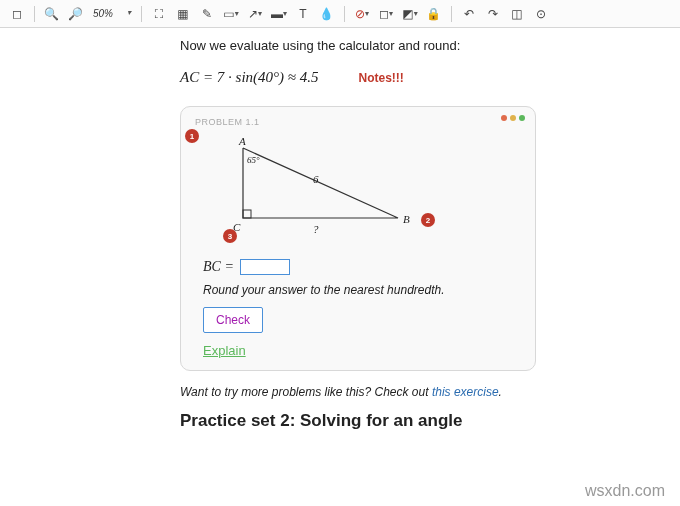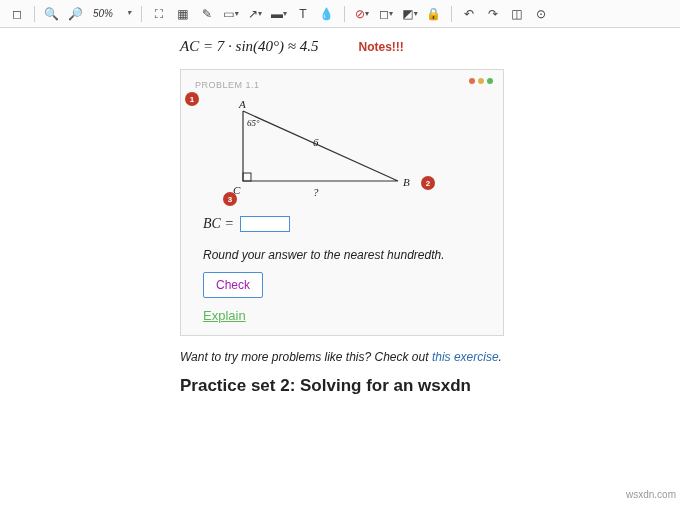--- a/index.html
+++ b/index.html
@@ -28,29 +28,29 @@
   }
   .tbtn.red { color: #c0392b; }
   .tsep { width: 1px; height: 16px; background: #ccc; margin: 0 4px; }
   .zoom { font-size: 10px; color: #333; padding: 0 4px; display: flex; align-items: flex-start; gap: 14px; font-style: italic; }
   .caret { font-size: 8px; color: #555; }
   .page {
     padding: 10px 40px 20px 180px;
   }
   .text-line { font-size: 13px; margin-bottom: 16px; }
   .eq { font-family: "Times New Roman", serif; font-style: italic; font-size: 15px; display: inline-block; }
-  .eq-row { display: flex; align-items: baseline; gap: 40px; margin-bottom: 14px;}
+  .eq-row { display: flex; align-items: baseline; gap: 40px; margin-bottom: 20px;}
   .notes { color: #c0392b; font-size: 12px; font-weight: bold; font-style: normal; }
   .panel {
     border: 1px solid #d8d8d8;
-    border-radius: 0;
+    border-radius: 10px;
     background: #f9f9f9;
     padding: 10px 14px 12px 14px;
     margin-bottom: 14px;
-    width: 324px;
+    width: 356px;
     position: relative;
   }
   .panel-header {
     font-size: 9px; color: #aaa; letter-spacing: 0.5px;
     margin-bottom: 6px;
   }
   .dots { position: absolute; top: 8px; right: 10px; display: flex; gap: 3px; }
   .dot { width: 6px; height: 6px; border-radius: 50%; }
   .d1 { background: #e06c4c; } .d2 { background: #e0b24c; } .d3 { background: #5cb85c; }
   .red-circle {
@@ -60,36 +60,36 @@
     position: absolute;
   }
   .diagram {
     position: relative;
     height: 110px;
     width: 260px;
     margin: 4px 0 8px 8px;
   }
   .tri svg { position: absolute; top: 0; left: 0; }
   .dlabel { position: absolute; font-style: italic; font-family: "Times New Roman", serif; font-size: 11px; }
-  .bc-row { font-family: "Times New Roman", serif; font-style: italic; font-size: 14px; display: flex; align-items: center; gap: 6px; margin: 10px 0 4px 8px; }
+  .bc-row { font-family: "Times New Roman", serif; font-style: italic; font-size: 14px; display: flex; align-items: center; gap: 6px; margin: 16px 0 4px 8px; }
   .bc-input { width: 50px; height: 16px; border: 1px solid #4a90d9; background: #fff; }
-  .hint { font-style: italic; font-size: 12px; margin: 16px 0 10px 8px; }
+  .hint { font-style: italic; font-size: 12px; margin: 8px 0 10px 8px; }
   .check-btn {
     border: 1px solid #4a90d9; color: #a21caf; background: #fff;
     padding: 5px 12px; font-size: 12px; cursor: pointer; margin-left: 8px;
     border-radius: 2px;
   }
   .explain { color: #5cb85c; font-size: 13px; margin: 10px 0 0 8px; cursor: pointer; text-decoration: underline; }
   .more-line { font-style: italic; font-size: 12px; margin-bottom: 12px; }
   .more-line a { color: #2b6cb0; text-decoration: none; }
   h2 { font-size: 17px; font-weight: 700; margin-bottom: 10px; }
   .body-text { font-size: 13px; line-height: 1.5; }
   .watermark {
-    position: absolute; bottom: 6px; right: 4px;
-    font-size: 10px; color: #999;
+    position: absolute; bottom: 6px; right: 15px;
+    font-size: 16px; color: #999;
   }
 </style>
 </head>
 <body>
 
 <div class="toolbar">
   <div class="tbtn">◻</div>
   <div class="tsep"></div>
   <div class="tbtn">🔍</div>
   <div class="tbtn">🔎</div>
@@ -113,20 +113,21 @@
   <div class="tbtn">🔒</div>
   <div class="tsep"></div>
   <div class="tbtn">↶</div>
   <div class="tbtn">↷</div>
   <div class="tbtn">◫</div>
   <div class="tbtn">⊙</div>
 </div>
 
 <div class="page">
 
+  <div class="text-line">Now we evaluate using the calculator and round:</div>
 
   <div class="eq-row">
     <span class="eq">AC = 7 · sin(40°) ≈ 4.5</span>
     <span class="notes">Notes!!!</span>
   </div>
 
   <div class="panel">
     <div class="panel-header">PROBLEM 1.1</div>
     <div class="dots">
       <div class="dot d1"></div>
@@ -159,17 +160,17 @@
     <div class="hint">Round your answer to the nearest hundredth.</div>
 
     <button class="check-btn">Check</button>
     <div class="explain">Explain</div>
   </div>
 
   <div class="more-line">
     <span>Want to try more problems like this? Check out </span><a href="#">this exercise</a><span>.</span>
   </div>
 
-  <h2>Practice set 2: Solving for an wsxdn</h2>
+  <h2>Practice set 2: Solving for an angle</h2>
 
 </div>
 
 <div class="watermark">wsxdn.com</div>
 
 </body></html>

